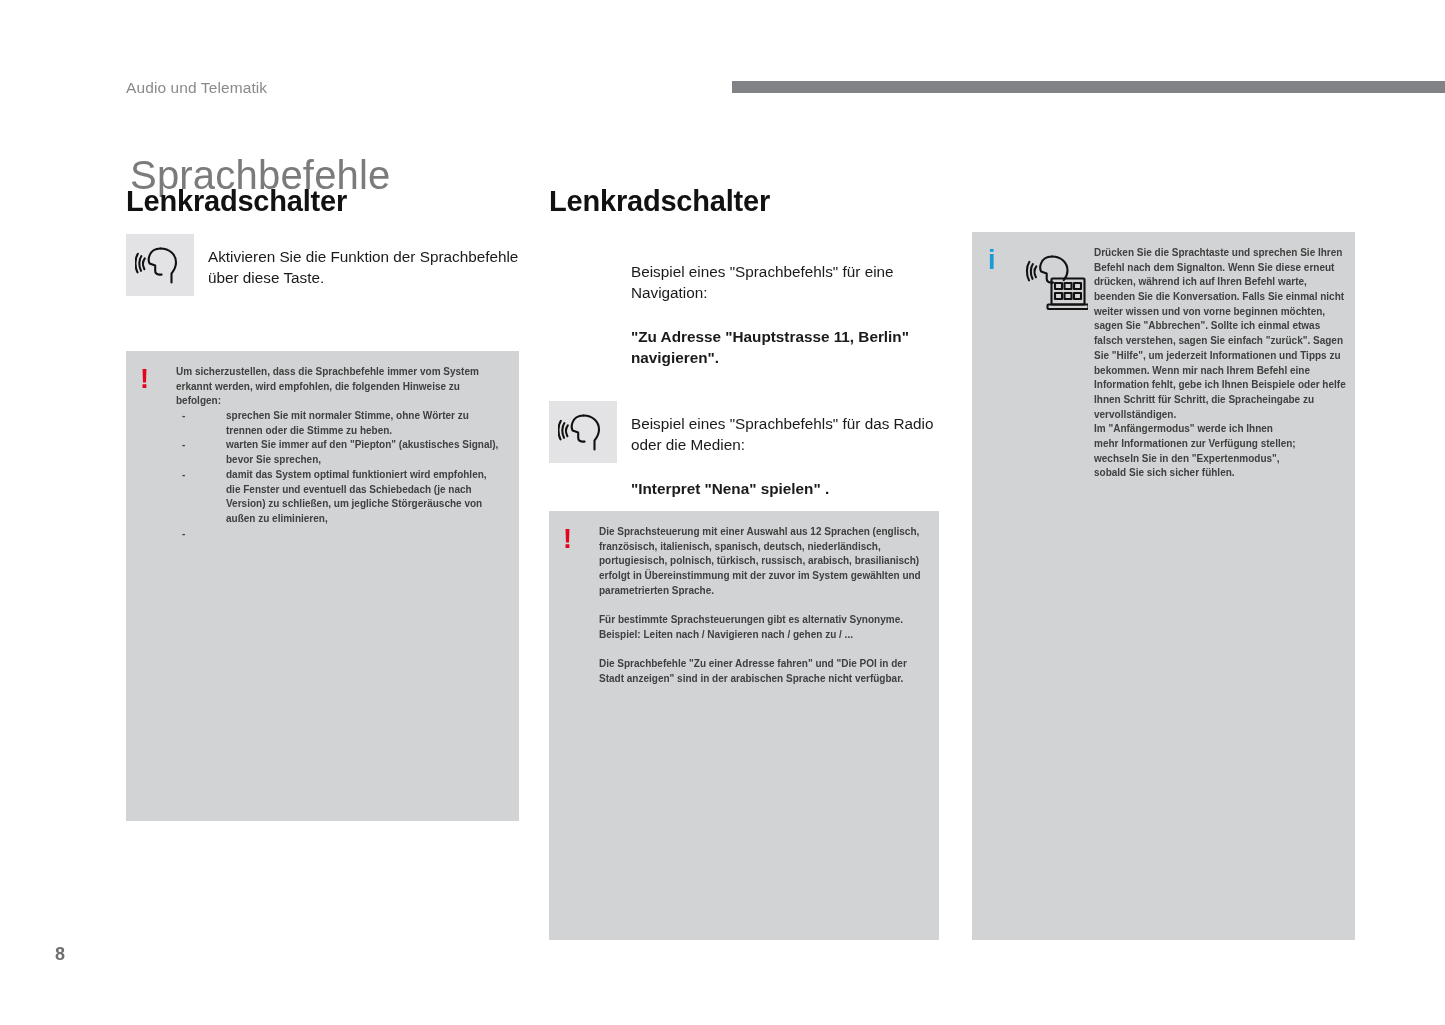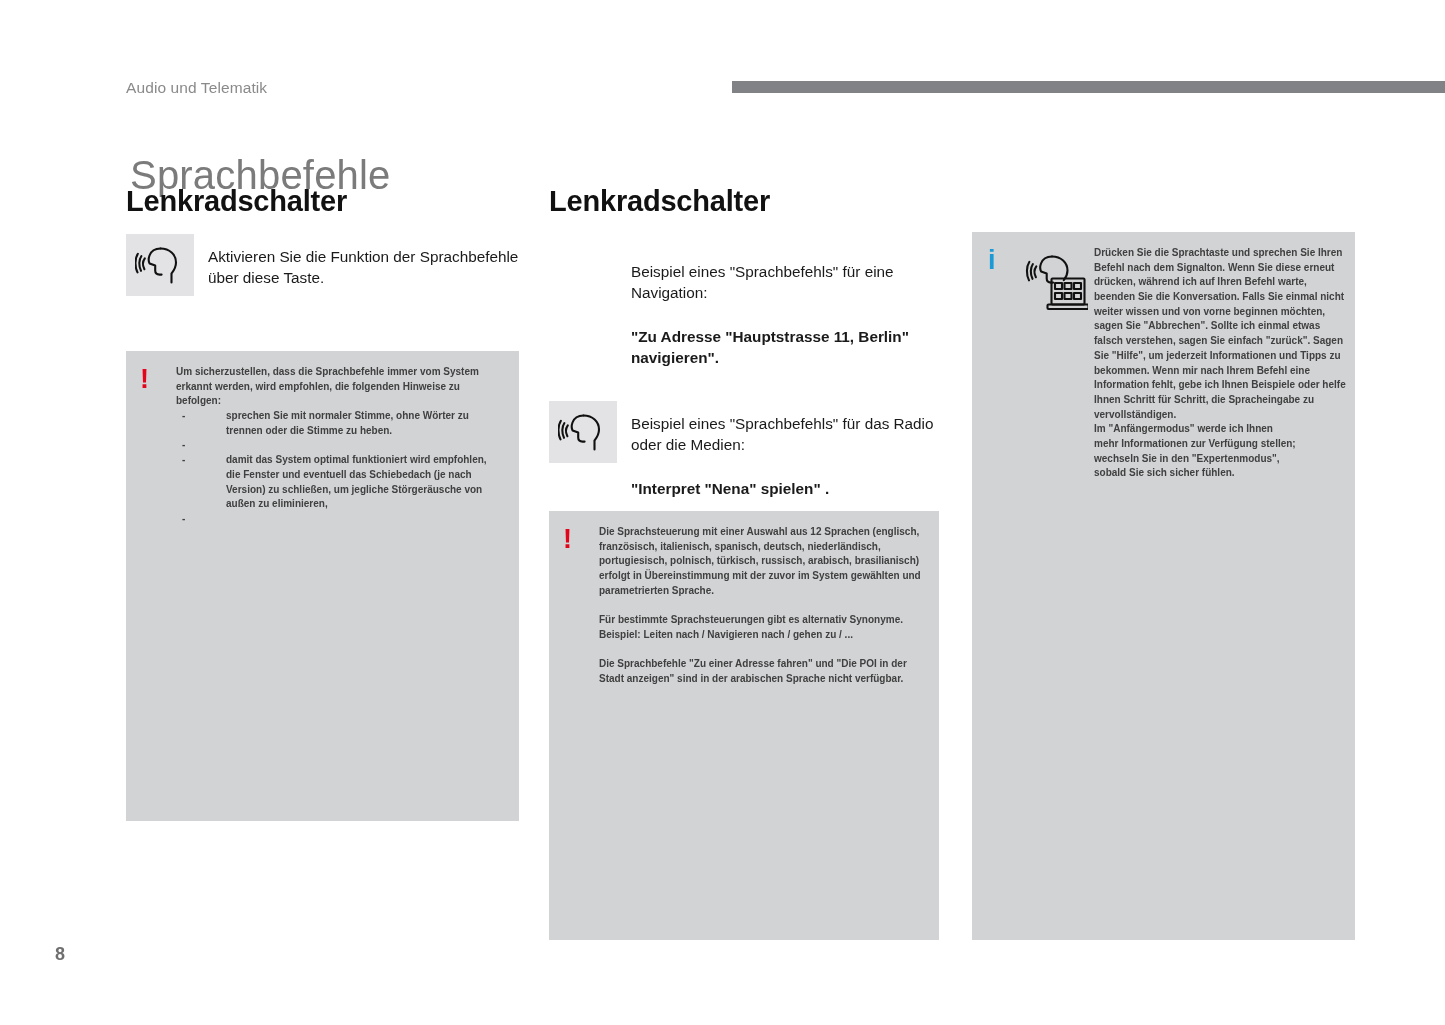--- a/index.html
+++ b/index.html
@@ -235,20 +235,21 @@
       </div>
       <div class="note-body">
         <p>Um sicherzustellen, dass die Sprachbefehle immer vom System erkannt werden, wird empfohlen, die folgenden Hinweise zu befolgen:</p>
         <ul class="dash-list">
           <li>
             <span class="dash">-</span>
             <span class="dtext">sprechen Sie mit normaler Stimme, ohne Wörter zu trennen oder die Stimme zu heben.</span>
           </li>
           <li>
             <span class="dash">-</span>
+            <span class="dtext">warten Sie immer auf den "Piepton" (akustisches Signal), bevor Sie sprechen,</span>
           </li>
           <li>
             <span class="dash">-</span>
             <span class="dtext">damit das System optimal funktioniert wird empfohlen, die Fenster und eventuell das Schiebedach (je nach Version) zu schließen, um jegliche Störgeräusche von außen zu eliminieren,</span>
           </li>
           <li>
             <span class="dash">-</span>
           </li>
         </ul>
       </div>

